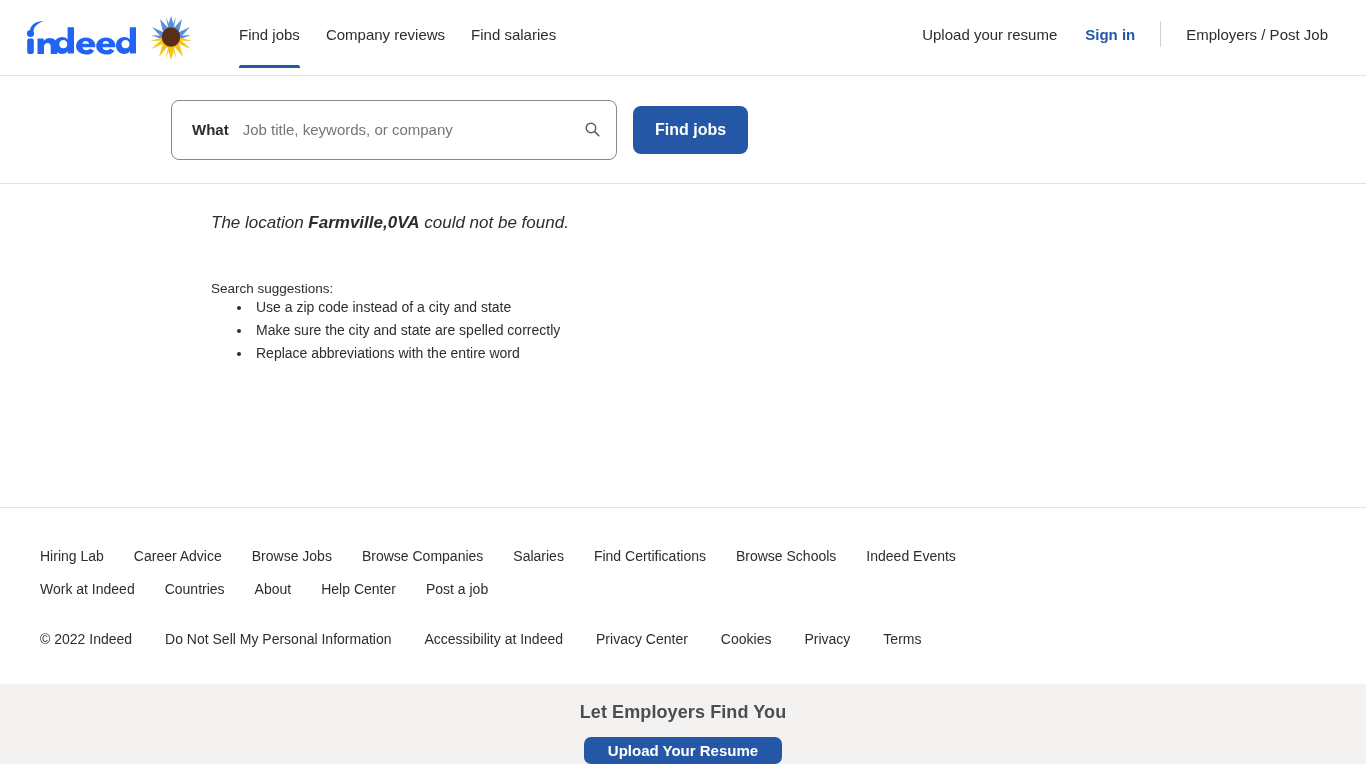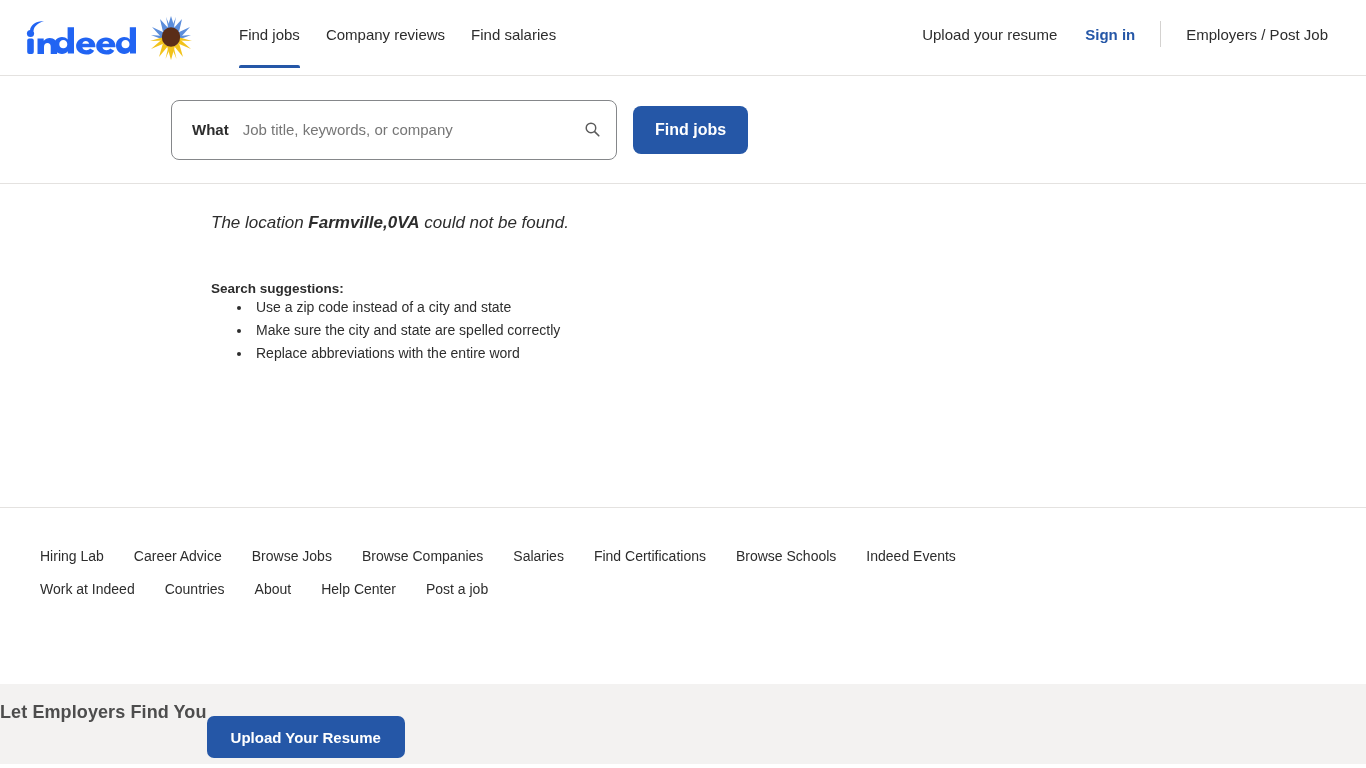--- a/index.html
+++ b/index.html
@@ -203,21 +203,21 @@
     font-size: 17px;
     color: #2d2d2d;
     line-height: 1.4;
     font-style: italic;
   }
   .error-line b { font-weight: bold; }
 
   .suggestions-title {
     margin-top: 46px;
     font-size: 13.5px;
-    font-weight: bold;
+    font-weight: normal;
     color: #2d2d2d;
   }
 
   .suggestions-list {
     padding-left: 41px;
     list-style: disc;
   }
 
   .suggestions-list li {
     font-size: 14px;
@@ -282,22 +282,22 @@
     margin-right: 33px;
     white-space: nowrap;
     cursor: pointer;
   }
 
   
   .cta-band {
     background: #f3f2f1;
     height: 80px;
     display: flex;
-    flex-direction: row;
-    align-items: flex-start;
+    flex-direction: column;
+    align-items: center;
     padding-top: 18px;
   }
 
   .cta-title {
     font-size: 18px;
     font-weight: bold;
     color: #4d4d4d;
     letter-spacing: 0.1px;
   }
 
@@ -455,18 +455,27 @@
   </div>
 
   <div class="footer-row r2">
     <a class="footer-link">Work at Indeed</a>
     <a class="footer-link">Countries</a>
     <a class="footer-link">About</a>
     <a class="footer-link">Help Center</a>
     <a class="footer-link">Post a job</a>
   </div>
 
+  <div class="footer-legal">
+    <span class="legal-copy">© 2022 Indeed</span>
+    <a class="legal-link">Do Not Sell My Personal Information</a>
+    <a class="legal-link">Accessibility at Indeed</a>
+    <a class="legal-link">Privacy Center</a>
+    <a class="legal-link">Cookies</a>
+    <a class="legal-link">Privacy</a>
+    <a class="legal-link">Terms</a>
+  </div>
 </div>
 
 <div class="cta-band">
   <div class="cta-title">Let Employers Find You</div>
   <button class="btn-upload">Upload Your Resume</button>
 </div>
 
 </body></html>

